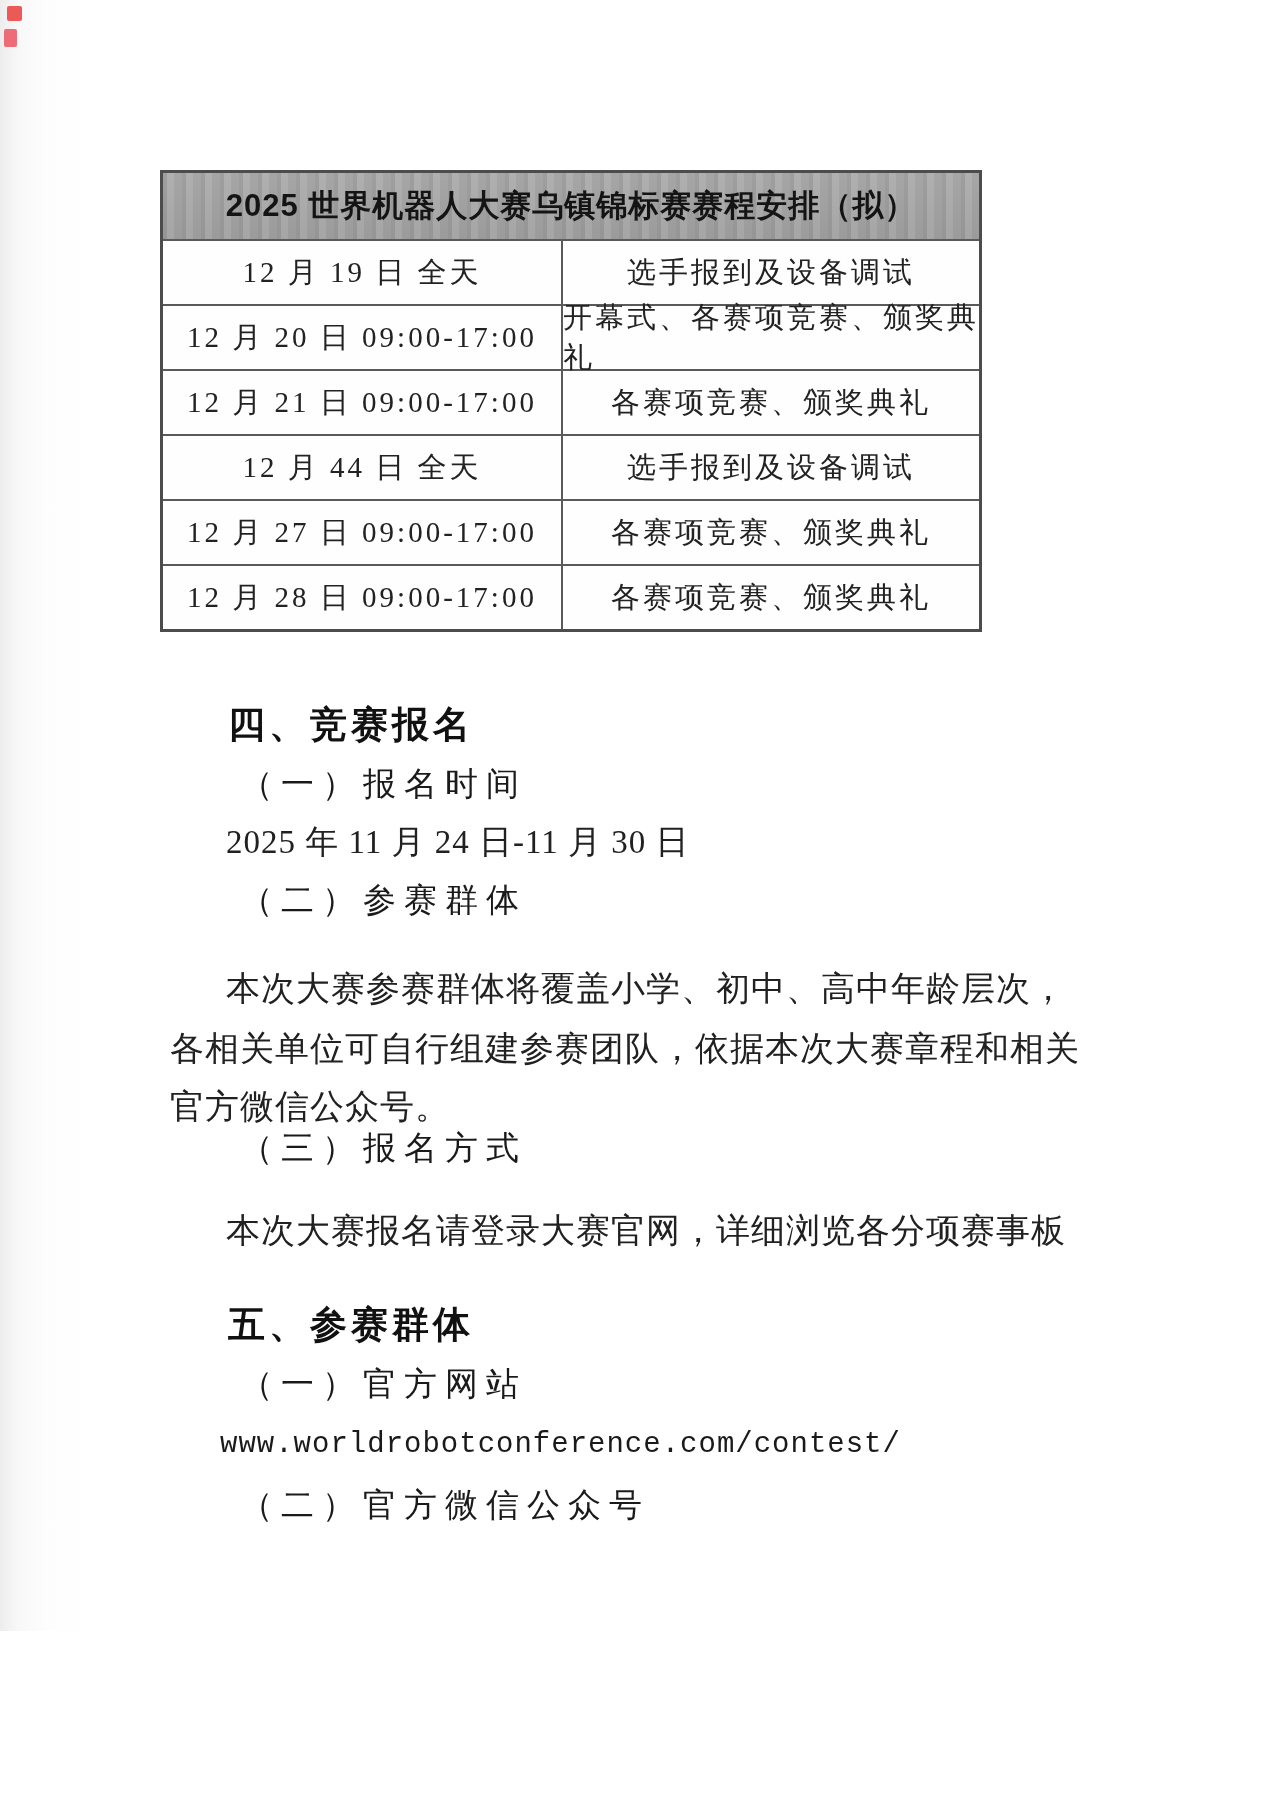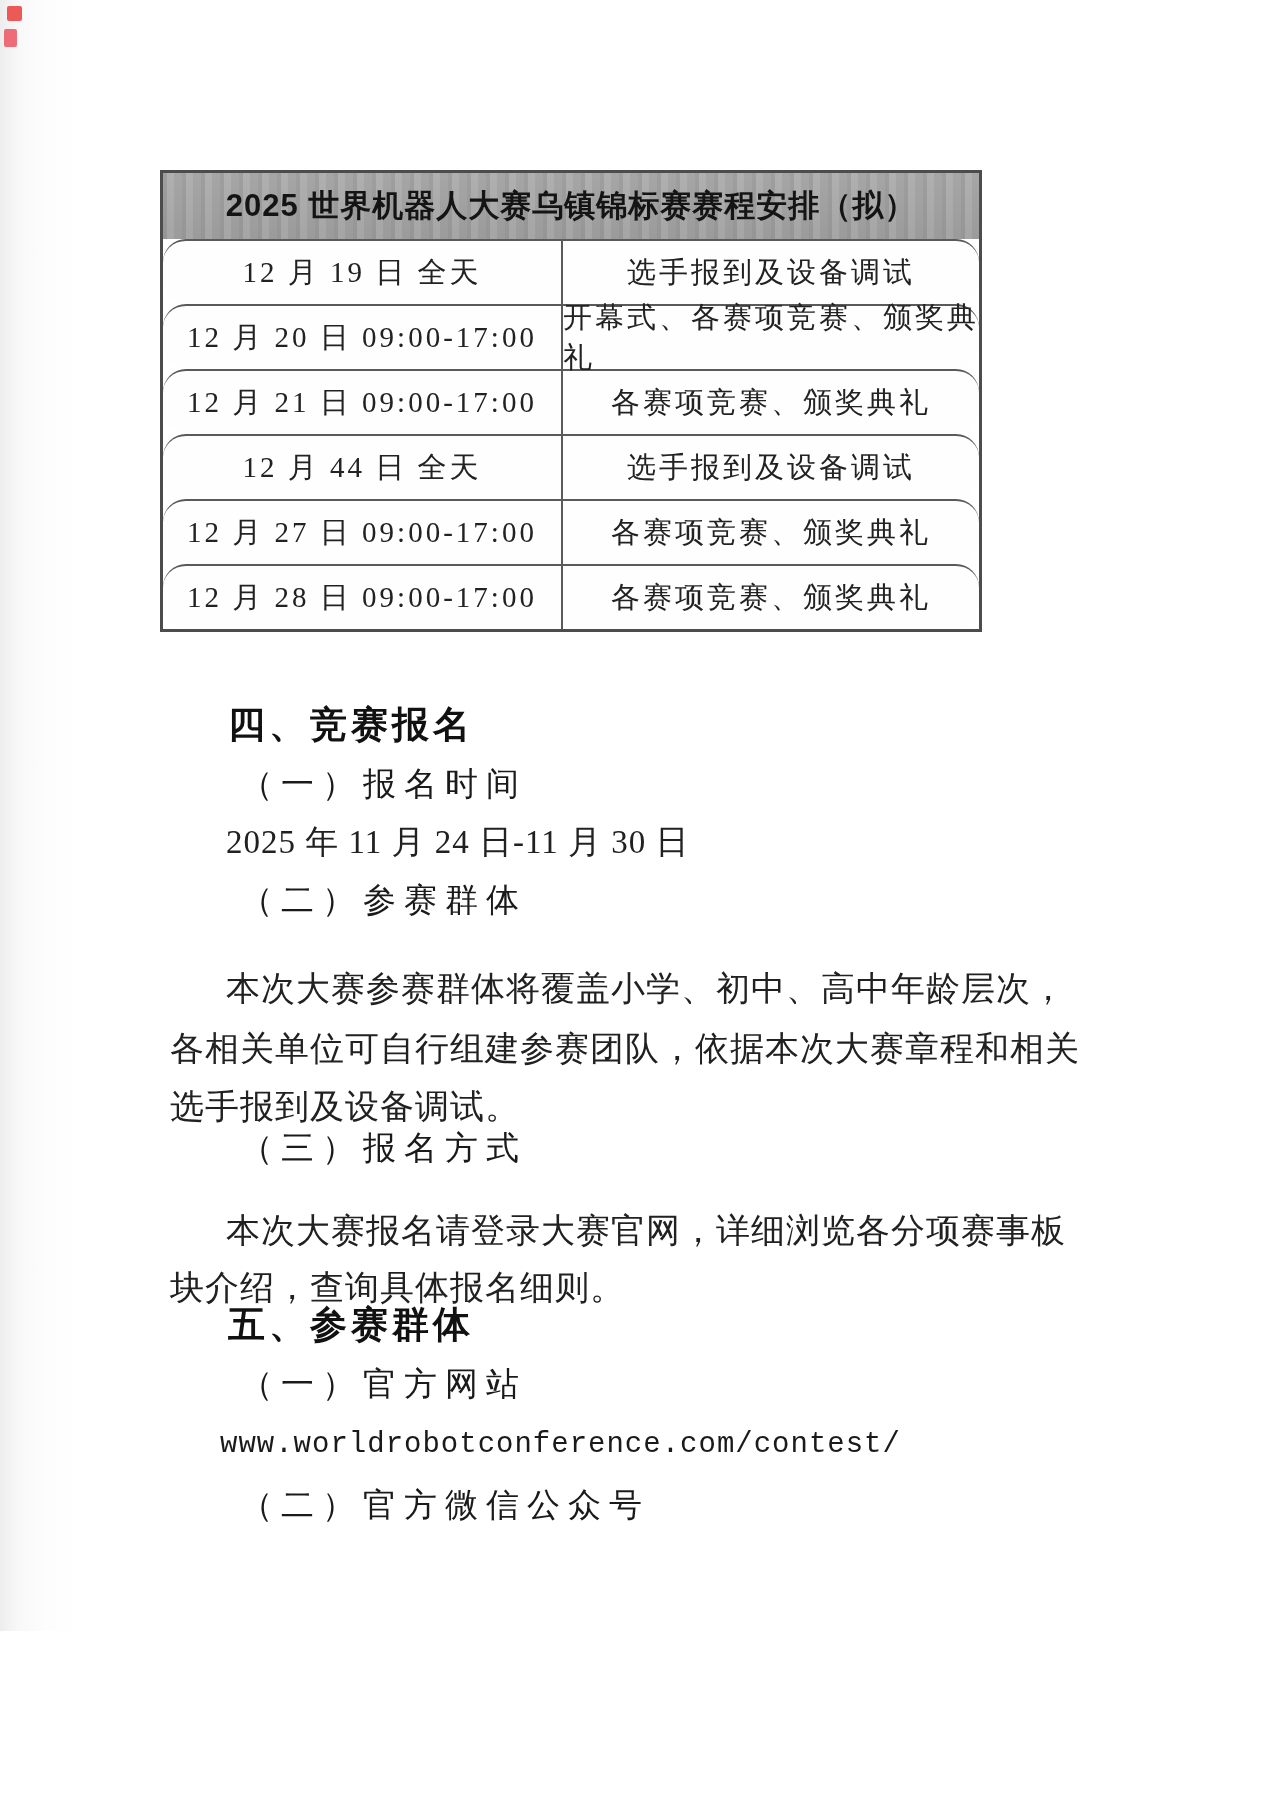--- a/index.html
+++ b/index.html
@@ -70,21 +70,20 @@
     font-weight: 700;
     font-size: 31px;
     letter-spacing: 3px;
     color: #161616;
   }
   .t-row {
     display: flex;
     height: 63px;
     border-top: 2px solid #5a5a5a;
     background: #fefefe;
-    border-radius: 23px;
   }
   .t-row .cell {
     display: flex;
     align-items: center;
     justify-content: center;
     font-size: 29px;
     letter-spacing: 3px;
     color: #222222;
   }
   .cell.time-col  { width: 398px; box-sizing: border-box; }
@@ -169,26 +168,25 @@
   <div class="line sec-heading" style="left:228px; top:700px;">四、竞赛报名</div>
 
   <div class="line sub-heading" style="left:240px; top:762px;">（一）报名时间</div>
 
   <div class="line body-text" style="left:226px; top:820px;">2025 年 11 月 24 日-11 月 30 日</div>
 
   <div class="line sub-heading" style="left:240px; top:878px;">（二）参赛群体</div>
 
   <div class="line para-text" style="left:226px; top:942px;">本次大赛参赛群体将覆盖小学、初中、高中年龄层次，</div>
   <div class="line para-text" style="left:170px; top:1002px;">各相关单位可自行组建参赛团队，依据本次大赛章程和相关</div>
-  <div class="line para-text" style="left:170px; top:1060px;">选手报到及设备调试。</div>
+  <div class="line para-text" style="left:170px; top:1060px;">官方微信公众号。</div>
 
   <div class="line sub-heading" style="left:240px; top:1126px;">（三）报名方式</div>
 
   <div class="line para-text" style="left:226px; top:1184px;">本次大赛报名请登录大赛官网，详细浏览各分项赛事板</div>
-  <div class="line para-text" style="left:170px; top:1241px;">块介绍，查询具体报名细则。</div>
 
   <div class="line sec-heading" style="left:228px; top:1300px;">五、参赛群体</div>
 
   <div class="line sub-heading" style="left:240px; top:1362px;">（一）官方网站</div>
 
   <div class="line url-text" style="left:220px; top:1428px;">www.worldrobotconference.com/contest/</div>
 
   <div class="line sub-heading" style="left:240px; top:1483px;">（二）官方微信公众号</div>
 
 </div>

